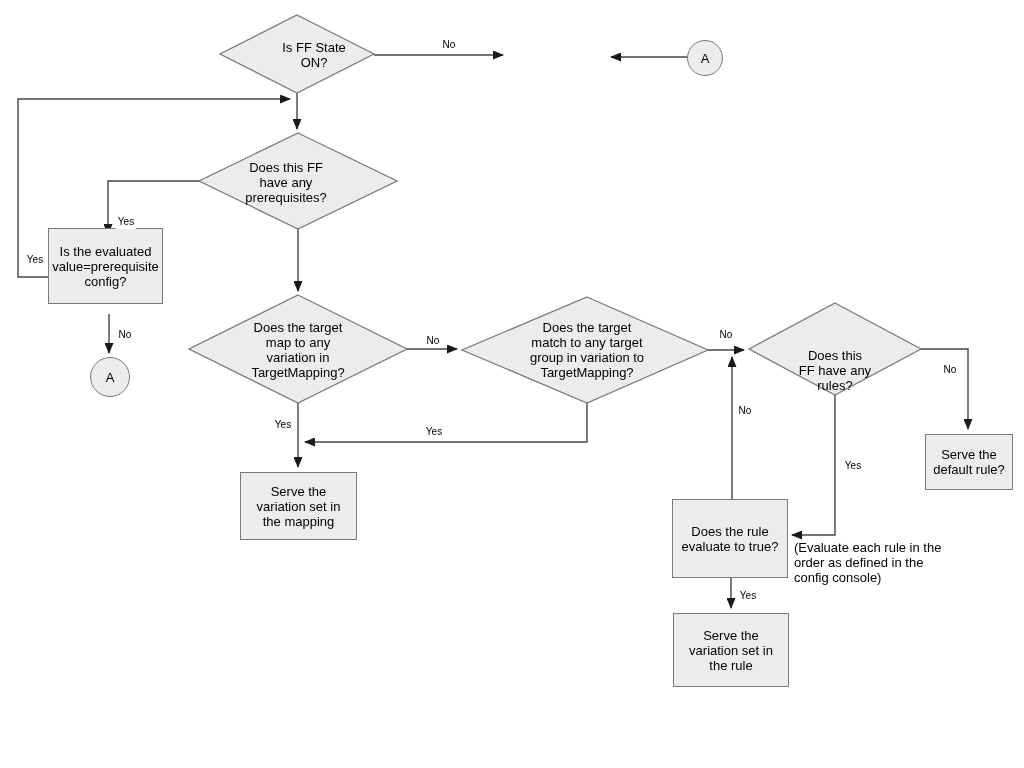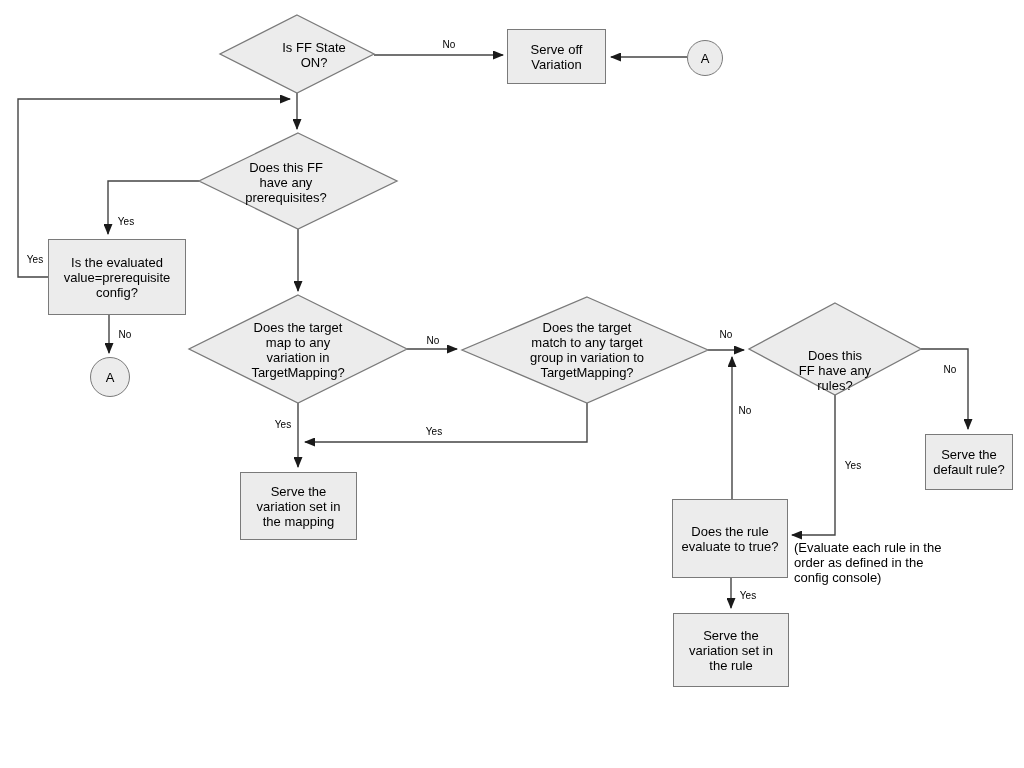--- a/index.html
+++ b/index.html
@@ -127,23 +127,21 @@
 variation in
 TargetMapping?</div>
   <div class="diamond-text" style="left:587px; top:350px;">Does the target
 match to any target
 group in variation to
 TargetMapping?</div>
   <div class="diamond-text" style="left:835px; top:370px;">Does this
 FF have any
 rules?</div>
 
-  <div class="node-rect" style="left:507px; top:29px; width:99px; height:55px;">Serve off
-Variation</div>
-  <div class="node-rect" style="left:48px; top:239px; width:138px; height:76px;">Is the evaluated
+  <div class="node-rect" style="left:48px; top:228px; width:115px; height:76px;">Is the evaluated
 value=prerequisite
 config?</div>
   <div class="node-rect" style="left:240px; top:472px; width:117px; height:68px;">Serve the
 variation set in
 the mapping</div>
   <div class="node-rect" style="left:925px; top:434px; width:88px; height:56px;">Serve the
 default rule?</div>
   <div class="node-rect" style="left:672px; top:499px; width:116px; height:79px;">Does the rule
 evaluate to true?</div>
   <div class="node-rect" style="left:673px; top:613px; width:116px; height:74px;">Serve the

